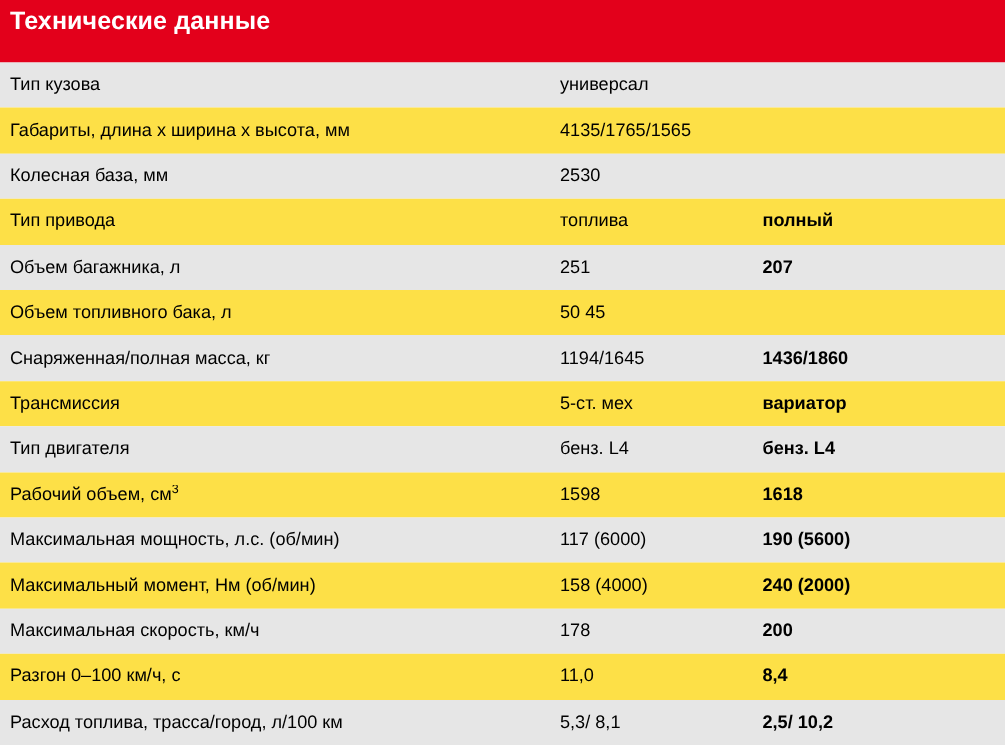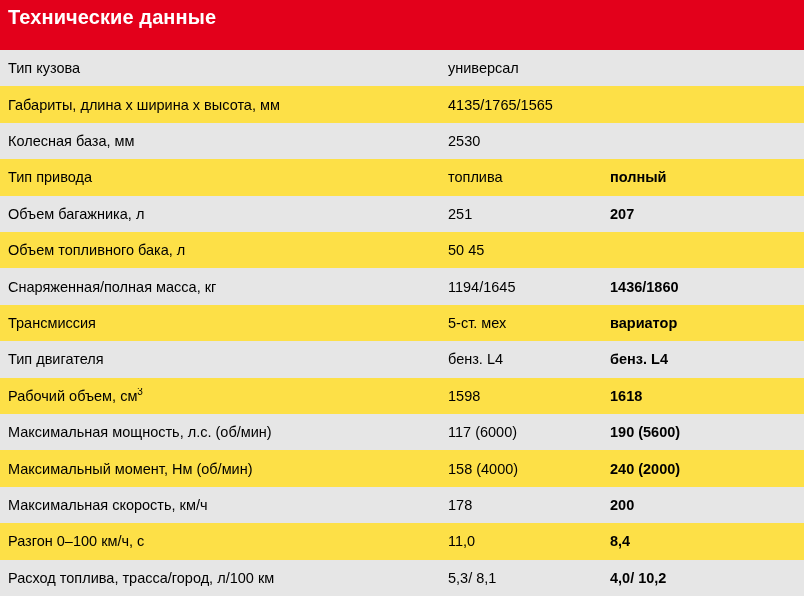--- a/index.html
+++ b/index.html
@@ -169,17 +169,17 @@
 
     <div class="spec-row light">
       <div class="cell cell-label">Разгон 0–100 км/ч, с</div>
       <div class="cell cell-v1">11,0</div>
       <div class="cell cell-v2">8,4</div>
     </div>
 
     <div class="spec-row shaded">
       <div class="cell cell-label">Расход топлива, трасса/город, л/100 км</div>
       <div class="cell cell-v1">5,3/ 8,1</div>
-      <div class="cell cell-v2">4,0/ 10,2</div>
+      <div class="cell cell-v2">2,5/ 10,2</div>
     </div>
 
   </div>
 </div>
 
 </body></html>

